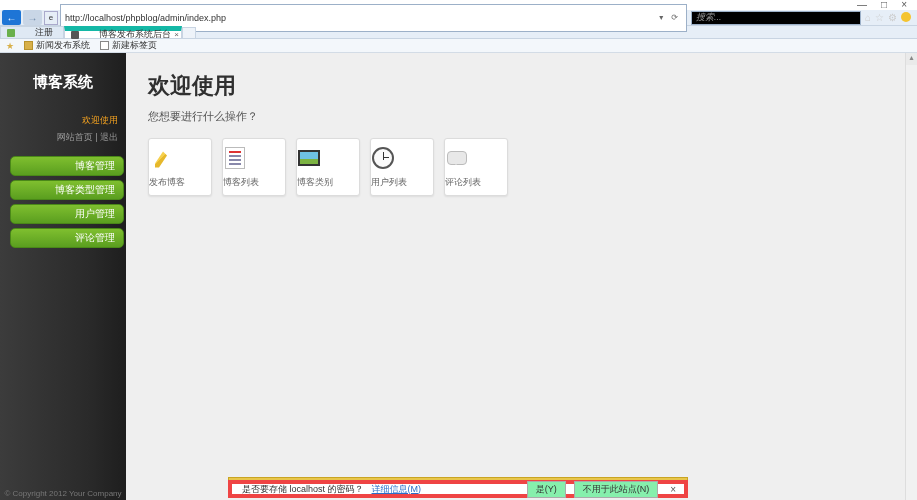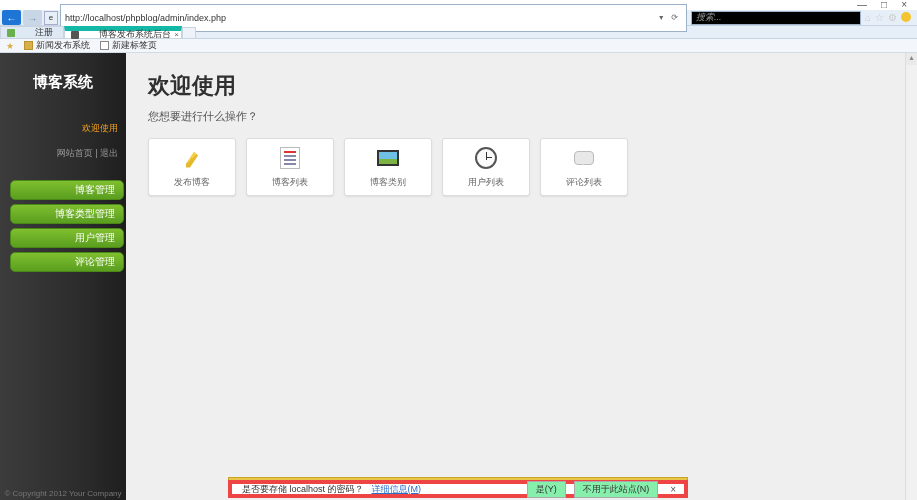--- a/index.html
+++ b/index.html
@@ -31,34 +31,34 @@
   .newtab { width: 14px; height: 11px; border: 1px solid #c8d4e2; border-bottom: none; background: #eef3f9; }
 
   
   .bm-bar { height: 14px; background: #f3f7fb; border-bottom: 1px solid #d3dce6; display: flex; align-items: center; gap: 10px; padding-left: 6px; font-size: 9px; color: #333; }
   .bm { display: flex; align-items: center; gap: 3px; }
   .bm .ico { width: 9px; height: 9px; background: #d8b04a; border: 1px solid #b8932e; }
   .bm .ico2 { width: 9px; height: 9px; border: 1px solid #888; background: #fff; }
 
   
   .page { display: flex; height: 447px; }
-  .sidebar { width: 126px; background: #2e2e2e; background: linear-gradient(90deg,#3c3c3c,#2a2a2a 70%,#1e1e1e); display: flex; flex-direction: column; gap: 8px; }
+  .sidebar { width: 126px; background: #2e2e2e; background: linear-gradient(90deg,#3c3c3c,#2a2a2a 70%,#1e1e1e); display: flex; flex-direction: column; }
   .logo { text-align: center; font-size: 15px; font-weight: 700; color: #fff; padding: 20px 0 22px; }
   .crumb { text-align: right; font-size: 9px; color: #bbb; padding: 0 8px 4px; }
   .crumb.active { color: #f0a020; }
   .crumb.small { color: #9a9a9a; }
   .menu { margin-top: 8px; display: flex; flex-direction: column; gap: 4px; padding: 0 2px 0 10px; }
   .menu-item { height: 20px; background: linear-gradient(180deg,#7fbf2f,#5a9e1f); border: 1px solid #4a8818; color: #fff; font-size: 10px; display: flex; align-items: center; justify-content: flex-end; padding-right: 8px; border-radius: 5px; }
   .copyright { margin-top: auto; font-size: 8px; color: #777; text-align: center; padding-bottom: 2px; }
 
   .main { flex: 1; background: #efefef; padding: 18px 22px; position: relative; }
   .welcome { font-size: 22px; font-weight: 700; color: #303030; }
   .subtitle { font-size: 11px; color: #555; margin: 8px 0 14px; }
   .tiles { display: flex; gap: 10px; }
-  .tile { width: 88px; height: 58px; background: #fff; border: 1px solid #dcdcdc; border-radius: 3px; box-shadow: 0 1px 2px rgba(0,0,0,.08); display: flex; flex-direction: column; align-items: center; justify-content: center; gap: 6px; }
+  .tile { width: 64px; height: 58px; background: #fff; border: 1px solid #dcdcdc; border-radius: 3px; box-shadow: 0 1px 2px rgba(0,0,0,.08); display: flex; flex-direction: column; justify-content: center; gap: 6px; }
   .tile .ticon { width: 24px; height: 24px; display: flex; align-items: center; justify-content: center; }
   .tile .tlabel { font-size: 9px; color: #666; }
 
   
   .ico-pen { width: 20px; height: 20px; background: linear-gradient(135deg,#f6d04d 50%,#e6b82b 50%); clip-path: polygon(20% 80%,60% 20%,80% 40%,40% 100%,20% 100%); position: relative; }
   .ico-note { width: 20px; height: 22px; background: #fff; border: 1px solid #bbb; position: relative; }
   .ico-note:before { content: ""; position: absolute; inset: 3px 3px auto 3px; height: 2px; background: #d33; box-shadow: 0 4px 0 #88a, 0 8px 0 #88a, 0 12px 0 #88a; }
   .ico-pic { width: 22px; height: 16px; background: #333; position: relative; }
   .ico-pic:before { content: ""; position: absolute; inset: 2px; background: linear-gradient(180deg,#6ec1e4 55%,#7cb342 55%); }
   .ico-clock { width: 22px; height: 22px; border-radius: 50%; border: 2px solid #555; position: relative; background: #fafafa; }

